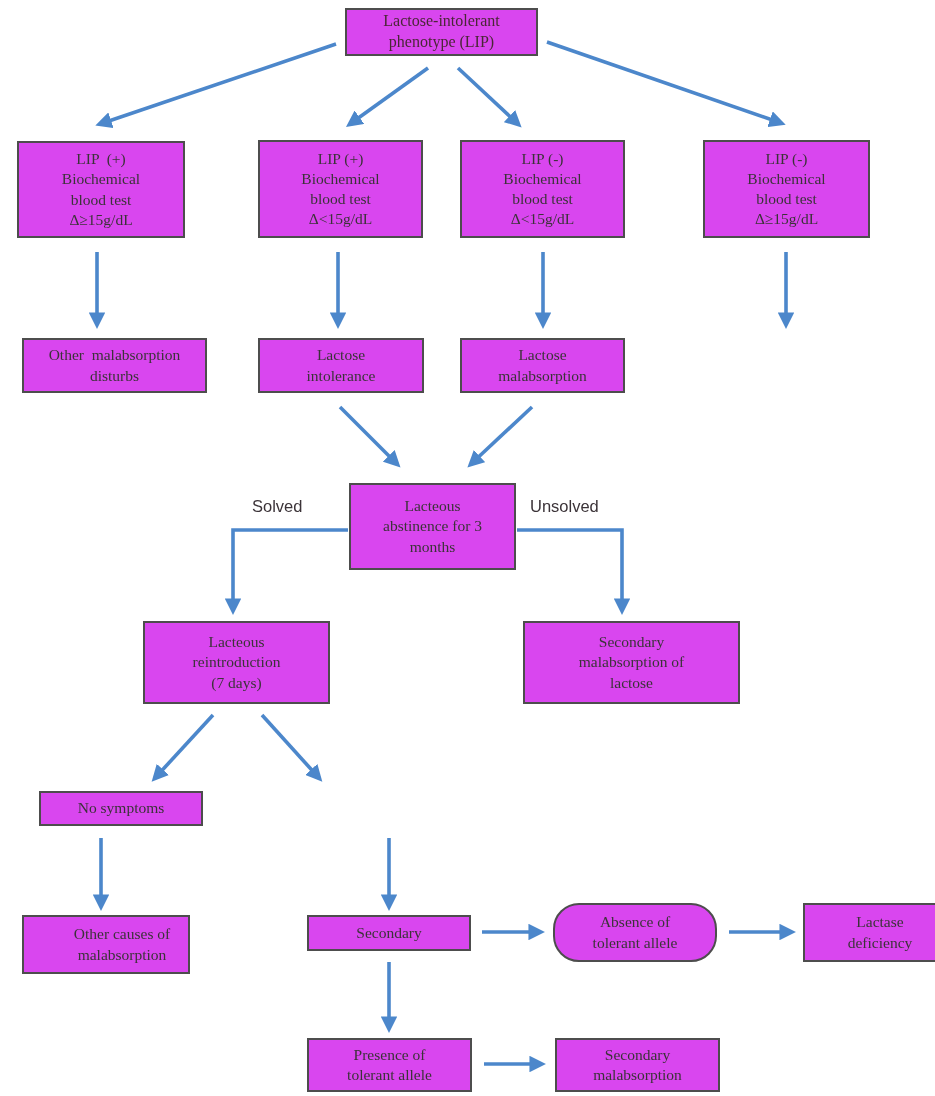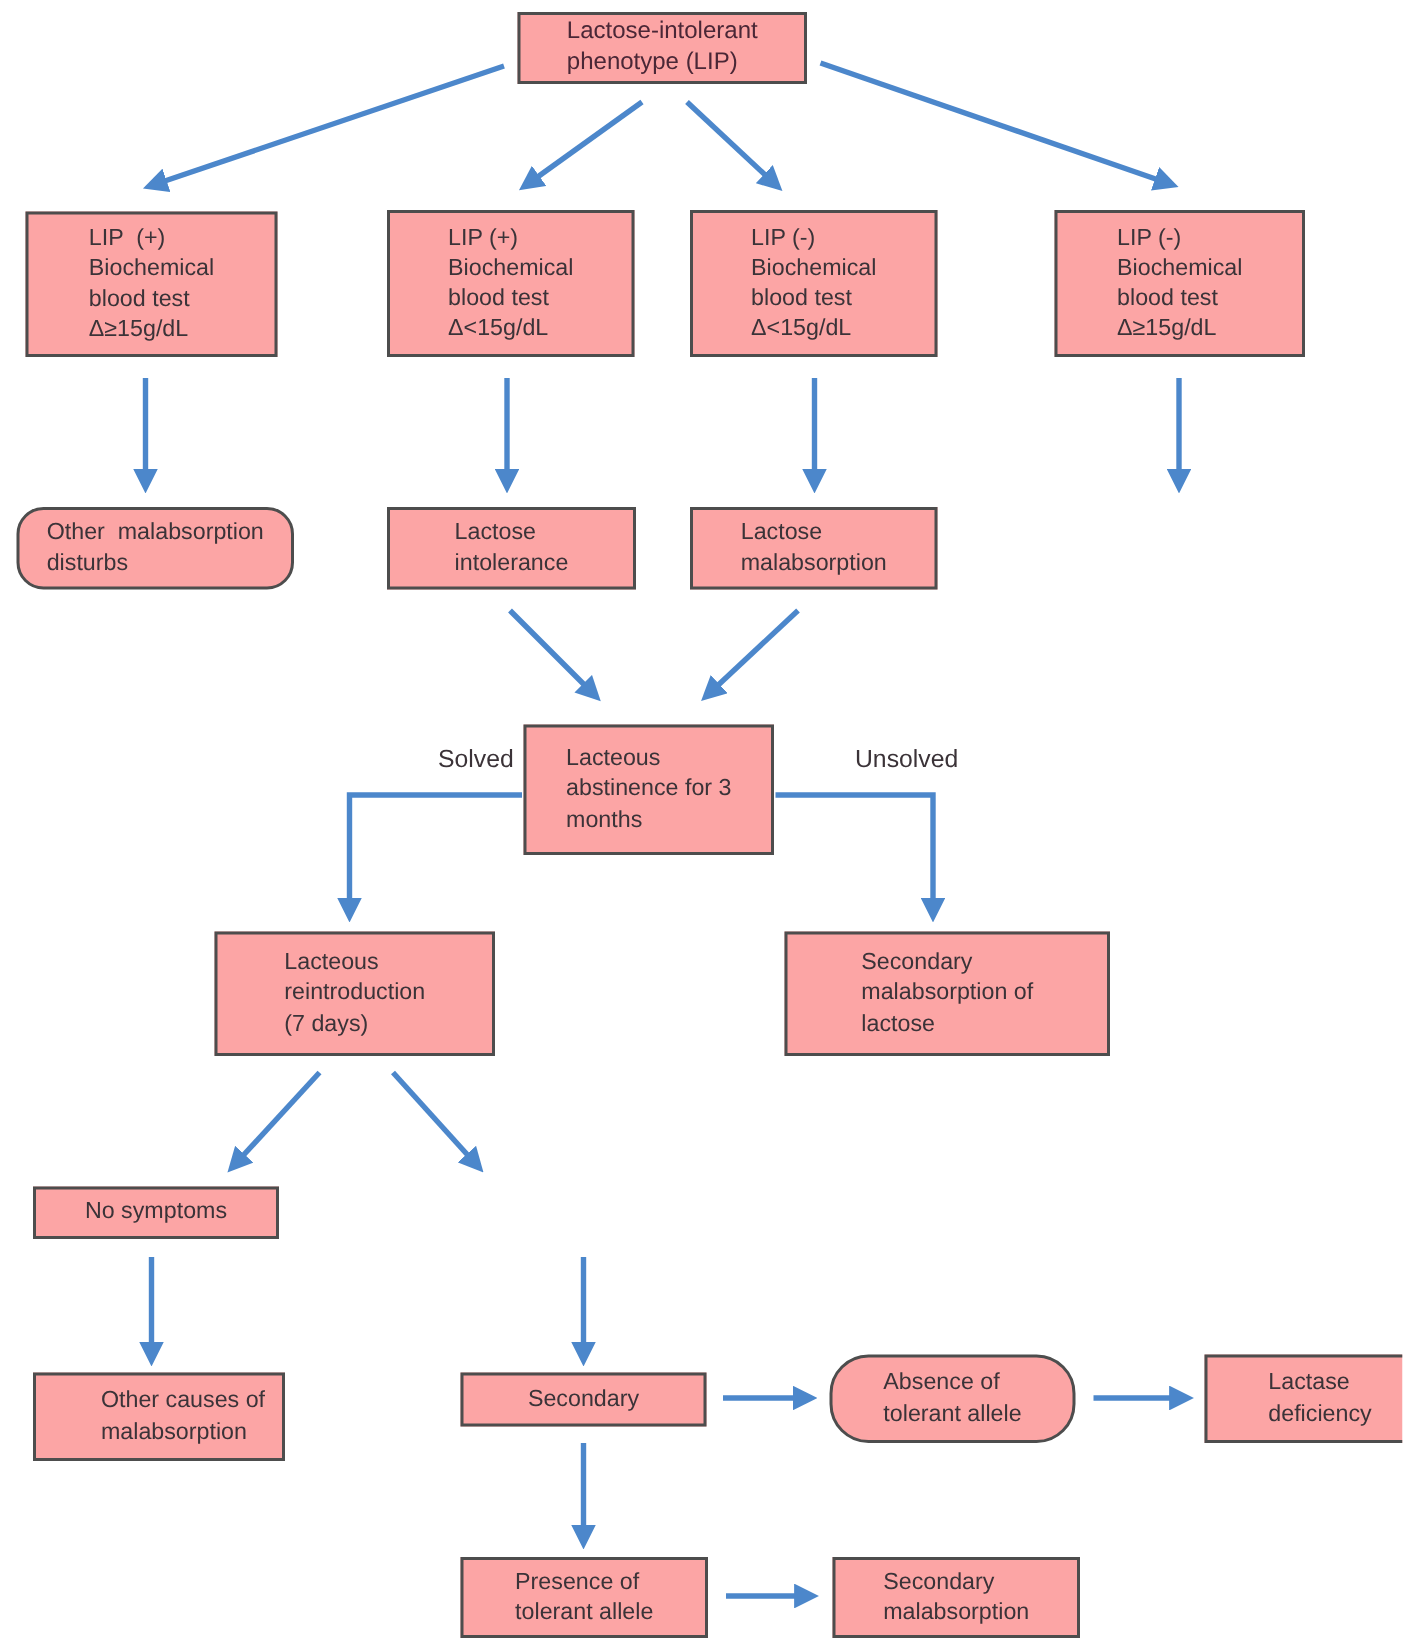--- a/index.html
+++ b/index.html
@@ -25,39 +25,39 @@
     width: 935px; height: 1096px;
   }
   #arrow-layer .edge {
     stroke: var(--arrow);
     stroke-width: 3.6;
     fill: none;
   }
   #arrow-layer marker path { fill: var(--arrow); }
   .node {
     position: absolute;
-    background: #fca5a5;
+    background: #d946ef;
     border: 2px solid var(--box-border);
     color: var(--text);
     display: flex;
     align-items: center;
     justify-content: center;
-    text-align: left;
+    text-align: center;
     font-size: 15.5px;
     line-height: 1.3;
     white-space: pre-wrap;
     padding: 2px 4px;
+    font-family: Liberation Serif, serif;
   }
   .node.accent { color: var(--title-text); font-size: 16px; }
   .edge-label {
     position: absolute;
     color: var(--text);
     font-size: 16.5px;
     white-space: nowrap;
-    margin-left: 40px;
   }
 </style>
 </head>
 <body>
 
 <div id="flowchart">
 
   <svg id="arrow-layer" viewBox="0 0 935 1096" xmlns="http://www.w3.org/2000/svg">
     <defs>
       <marker id="ah" viewBox="0 0 10 10" refX="7" refY="5" markerWidth="4.6" markerHeight="4.6" orient="auto">
@@ -106,41 +106,41 @@
 Δ&lt;15g/dL</div>
   <div class="node" style="left:460px; top:140px; width:165px; height:98px;">LIP (-)
 Biochemical
 blood test
 Δ&lt;15g/dL</div>
   <div class="node" style="left:703px; top:140px; width:167px; height:98px;">LIP (-)
 Biochemical
 blood test
 Δ≥15g/dL</div>
 
-  <div class="node" style="left:11px;   top:338px; width:185px; height:55px;border-radius:18px;">Other  malabsorption
+  <div class="node" style="left:22px;   top:338px; width:185px; height:55px;">Other  malabsorption
 disturbs</div>
   <div class="node" style="left:258px; top:338px; width:166px; height:55px;">Lactose
 intolerance</div>
   <div class="node" style="left:460px; top:338px; width:165px; height:55px;">Lactose
 malabsorption</div>
 
   <div class="node" style="left:349px; top:483px; width:167px; height:87px;">Lacteous
 abstinence for 3
 months</div>
   <div class="edge-label" style="left:252px; top:497px;">Solved</div>
   <div class="edge-label" style="left:530px; top:497px;">Unsolved</div>
 
   <div class="node" style="left:143px; top:621px; width:187px; height:83px;">Lacteous
 reintroduction
 (7 days)</div>
   <div class="node" style="left:523px; top:621px; width:217px; height:83px;">Secondary
 malabsorption of
 lactose</div>
 
-  <div class="node" style="left:22px;  top:791px; width:164px; height:35px;">No symptoms</div>
+  <div class="node" style="left:39px;  top:791px; width:164px; height:35px;">No symptoms</div>
 
   <div class="node" style="left:22px;  top:915px; width:168px; height:59px;padding-left:36px;">Other causes of
 malabsorption</div>
   <div class="node" style="left:307px; top:915px; width:164px; height:36px;">Secondary</div>
   <div class="node" style="left:553px; top:903px; width:164px; height:59px;border-radius:26px;">Absence of
 tolerant allele</div>
   <div class="node" style="left:803px; top:903px; width:154px; height:59px;">Lactase
 deficiency</div>
 
   <div class="node" style="left:307px; top:1038px; width:165px; height:54px;">Presence of

